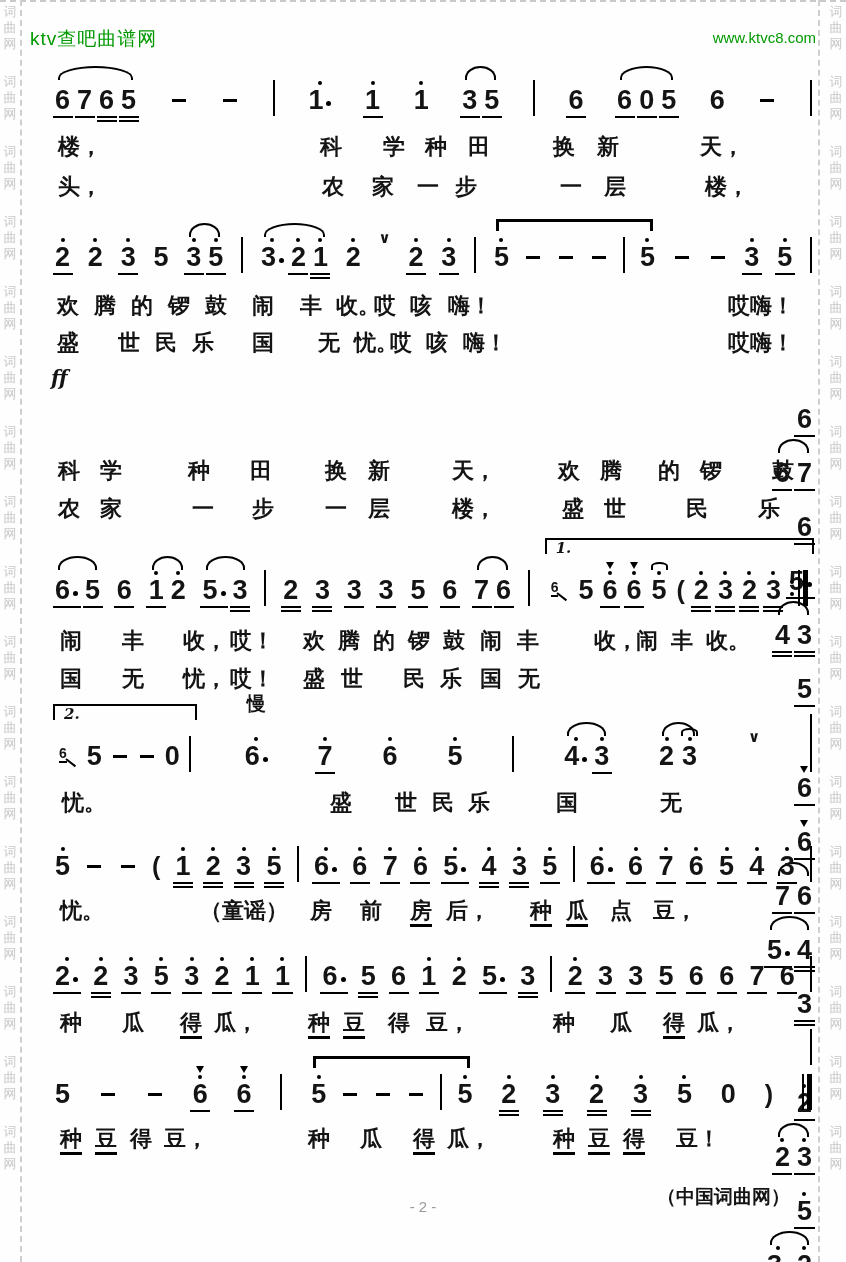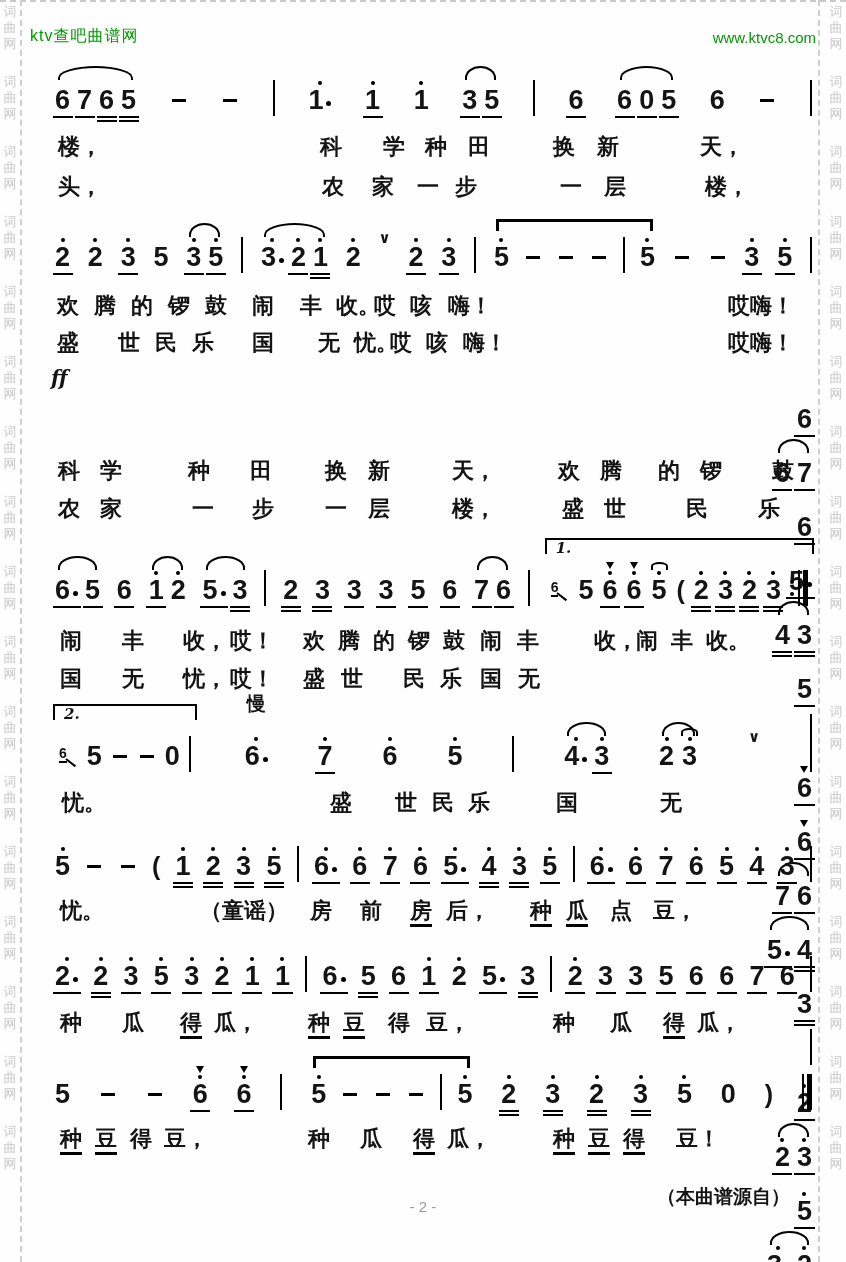--- a/index.html
+++ b/index.html
@@ -8,21 +8,21 @@
        font-family:"Liberation Sans","DejaVu Sans",sans-serif;color:#141414;}
   .page{position:absolute;inset:0;background:#fefefe;}
   .topdash{position:absolute;top:0;left:0;right:0;border-top:2px dashed #c9c9c9;}
   .vdash{position:absolute;top:0;bottom:0;border-left:2px dashed #cfcfcf;}
   .vdash.l{left:20px}.vdash.r{left:818px}
   .wmcol{position:absolute;top:4px;bottom:0;width:16px;display:flex;flex-direction:column;
          align-items:center;font-size:13px;line-height:16px;overflow:hidden;}
   .wmcol.l{left:2px}.wmcol.r{left:828px}
   .wmcol span{display:block;}
   .wmcol span.gap{height:22px;}
-  .hdr-left{position:absolute;left:30px;top:26px;font-size:16px;letter-spacing:1px;}
+  .hdr-left{position:absolute;left:30px;top:26px;font-size:19px;letter-spacing:1px;}
   .hdr-right{position:absolute;right:30px;top:29px;font-size:15px;}
 
   
   .mline{position:absolute;left:55px;width:757px;display:flex;justify-content:space-between;
          align-items:flex-end;gap:2px;}
   .linemark{position:absolute;left:-4px;top:-24px;font-family:"DejaVu Serif","Liberation Serif",serif;
             font-style:italic;font-weight:bold;font-size:20px;}
   .note{display:inline-flex;flex-direction:column;align-items:center;min-width:15px;}
   .top{height:15px;display:flex;flex-direction:column;align-items:center;justify-content:flex-end;}
   .acc{width:0;height:0;border-left:4px solid transparent;border-right:4px solid transparent;
@@ -2015,15 +2015,15 @@
         <span class="lyr" style="left: 360px;">瓜</span>
         <span class="lyr u" style="left: 413px;">得</span>
         <span class="lyr" style="left: 447px;">瓜，</span>
         <span class="lyr u" style="left: 553px;">种</span>
         <span class="lyr u" style="left: 588px;">豆</span>
         <span class="lyr u" style="left: 623px;">得</span>
         <span class="lyr" style="left: 676px;">豆！</span>
       </div>
     </div>
 
-  <div class="credit">（本曲谱源自）</div>
+  <div class="credit">（中国词曲网）</div>
   <div class="pagenum">- 2 -</div>
 </div>
 
 </body></html>

